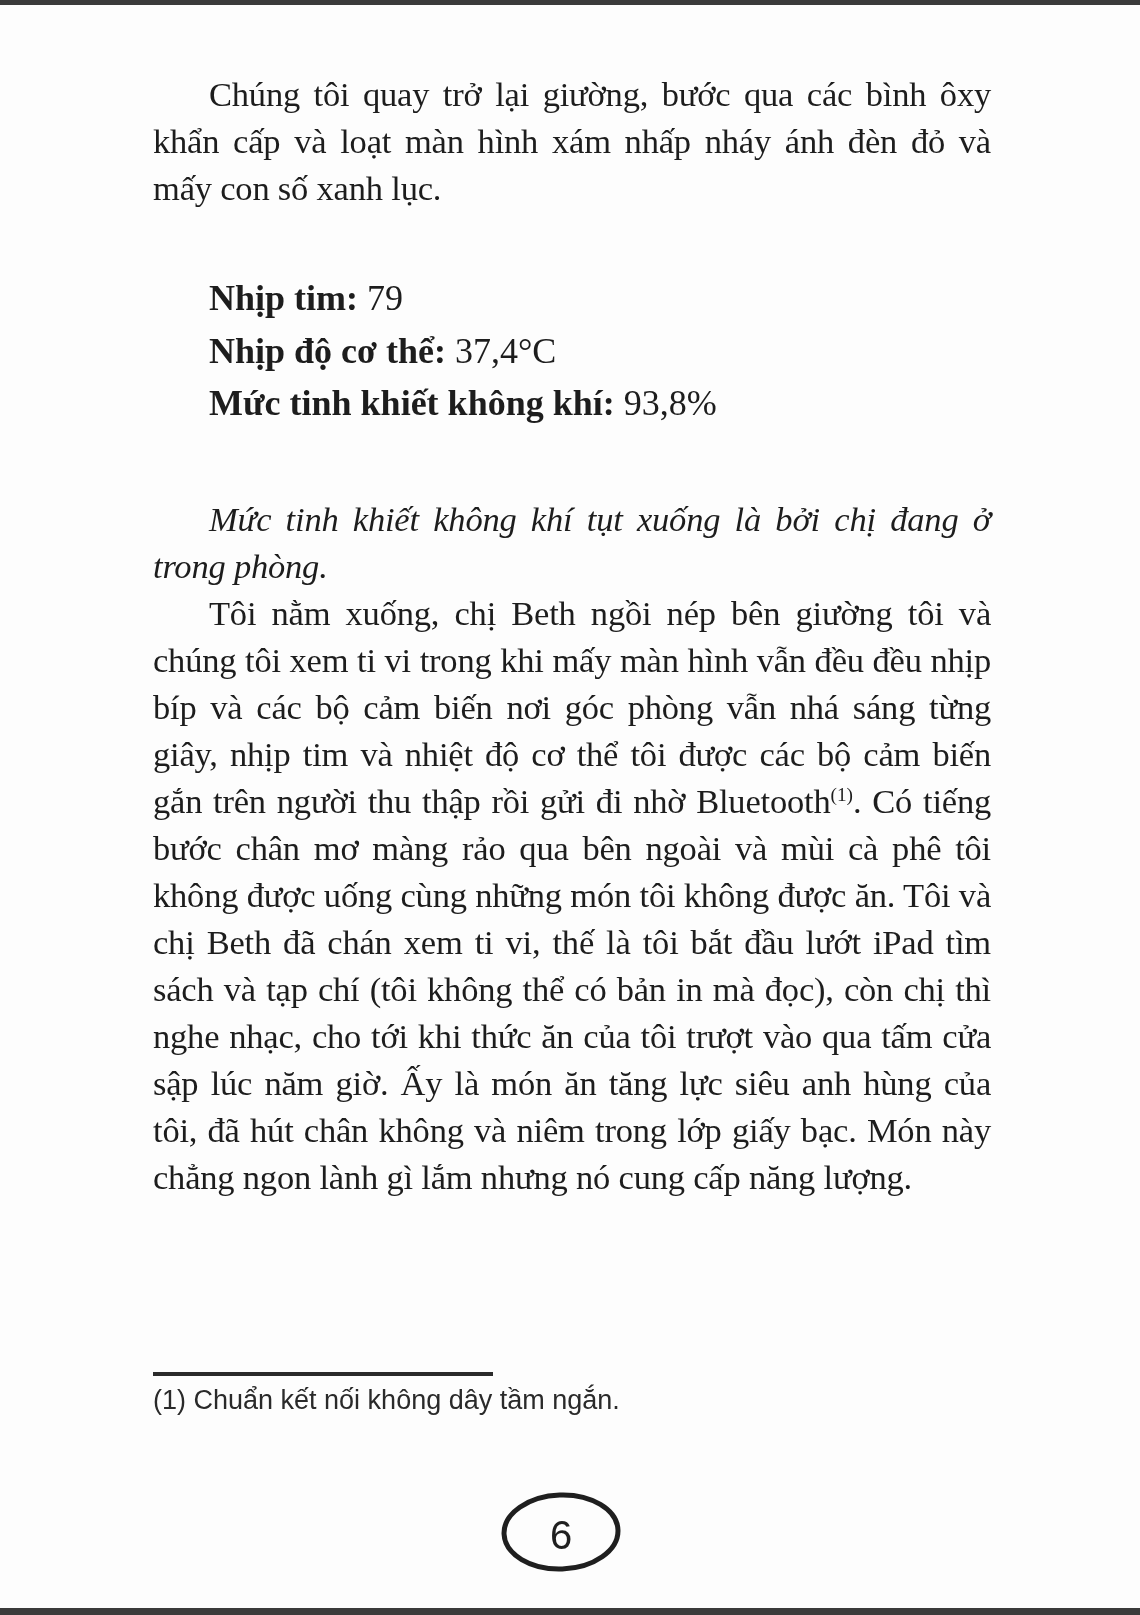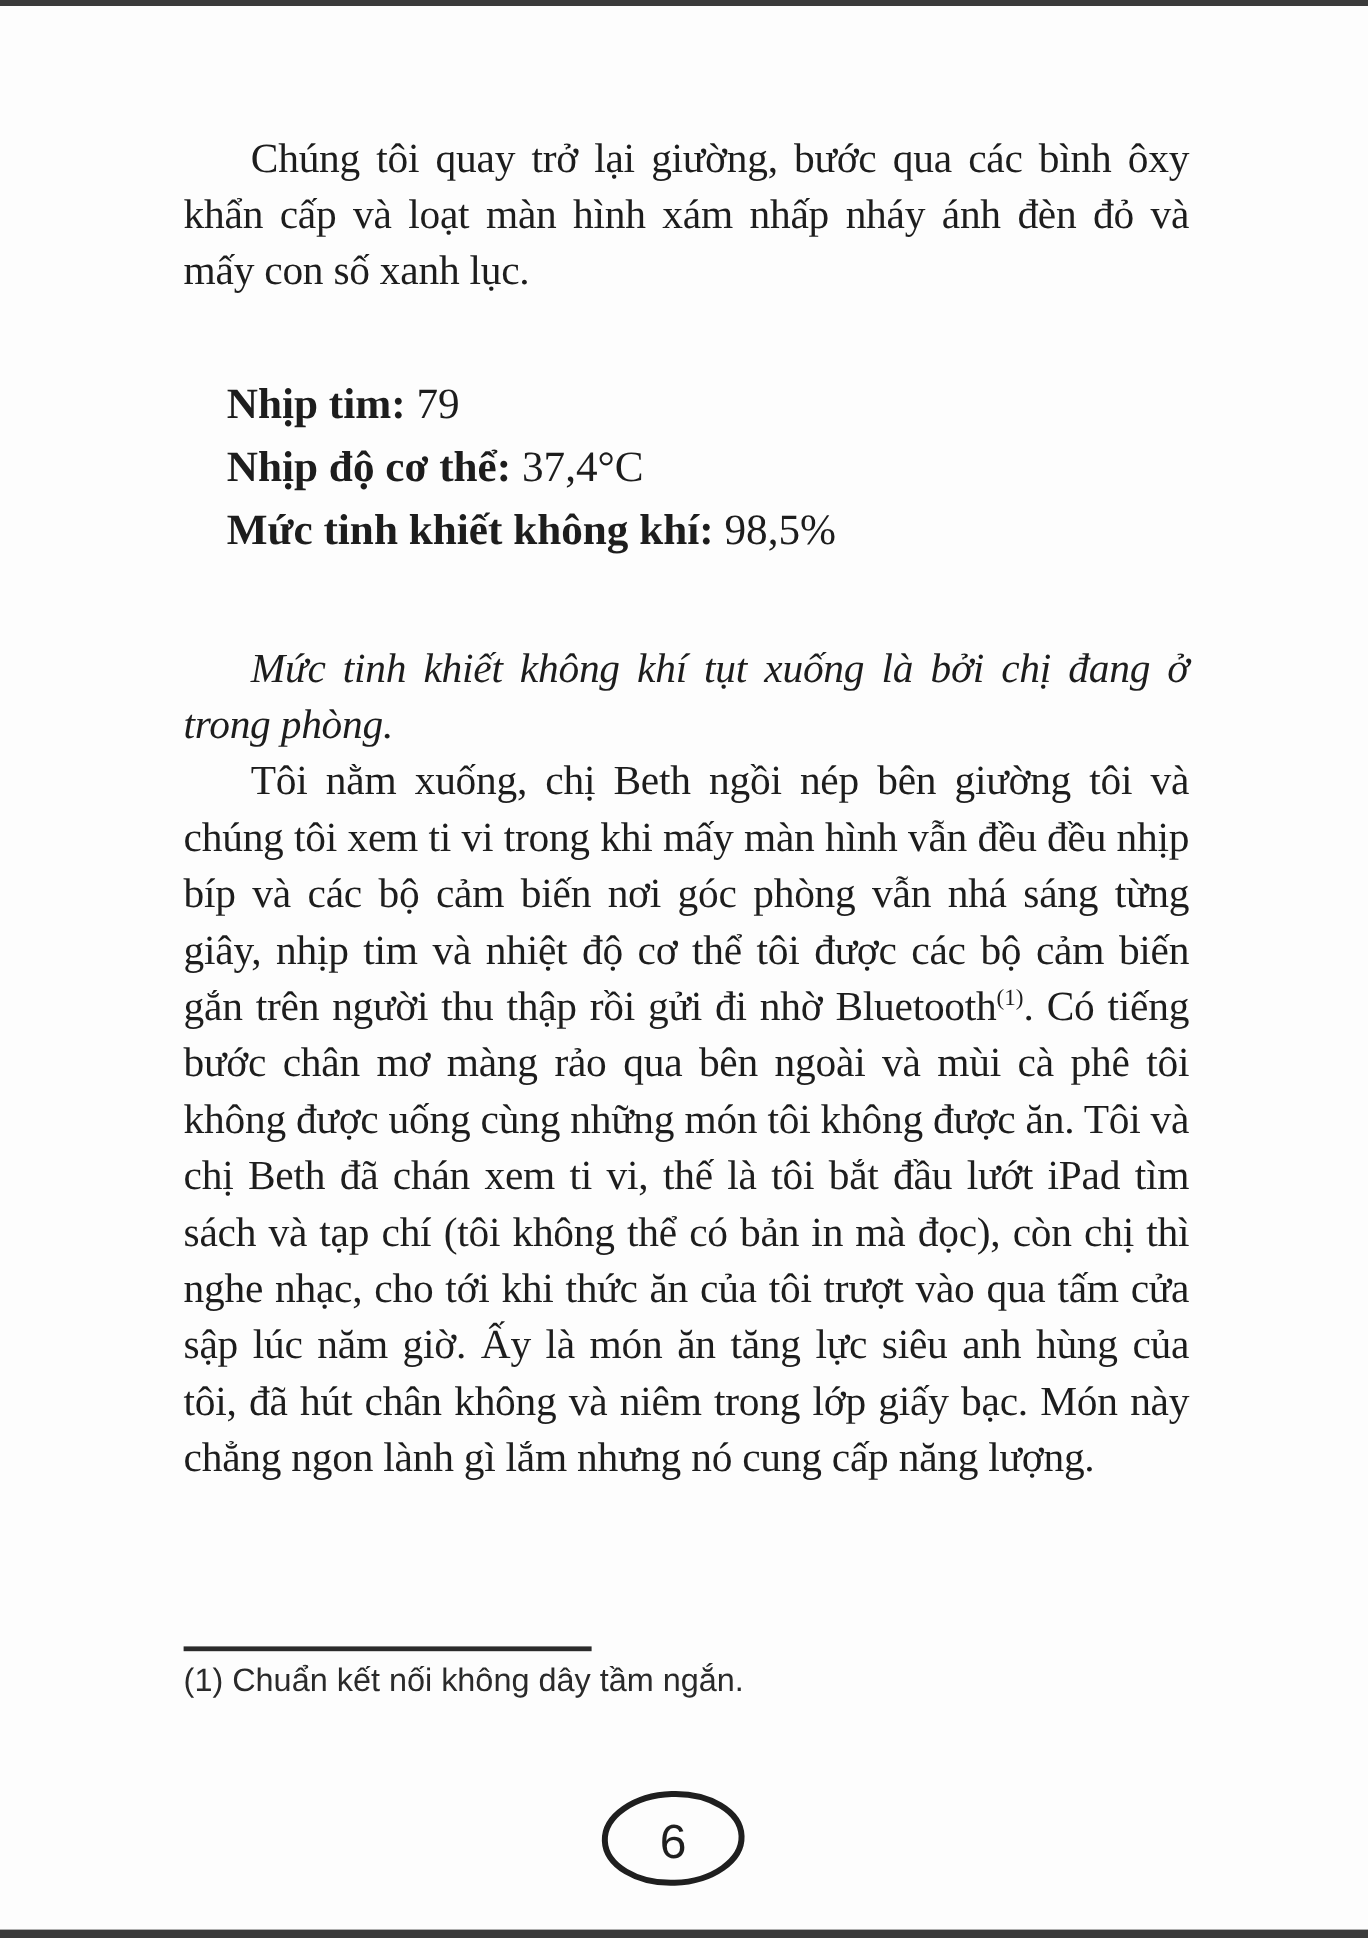--- a/index.html
+++ b/index.html
@@ -28,26 +28,26 @@
     width: 838px;
   }
   p.body {
     margin: 0;
     font-size: 34.5px;
     line-height: 47px;
     text-align: justify;
     letter-spacing: -0.2px;
   }
   .indent { text-indent: 56px; }
-  .p1 { padding-top: 109px; }
+  .p1 { padding-top: 71px; }
   .p2 { margin-top: 66px !important; font-style: italic; }
 
   .stats {
     margin-top: 60px;
-    margin-left: 36px;
+    margin-left: 56px;
     font-size: 36px;
   }
   .stat-row { line-height: 52.5px; white-space: nowrap; }
   .stat-label { font-weight: bold; }
   .stat-sep { font-weight: bold; }
 
   .fn-ref {
     font-size: 0.56em;
     vertical-align: super;
     line-height: 0;
@@ -99,21 +99,21 @@
 
 <div class="page">
   <div class="edge-bar top"></div>
 
   <div class="content">
     <p class="body indent p1">Chúng tôi quay trở lại giường, bước qua các bình ôxy khẩn cấp và loạt màn hình xám nhấp nháy ánh đèn đỏ và mấy con số xanh lục.</p>
 
     <div class="stats">
       <div class="stat-row"><span class="stat-label">Nhịp tim</span><span class="stat-sep">: </span><span class="stat-value">79</span></div>
       <div class="stat-row"><span class="stat-label">Nhịp độ cơ thể</span><span class="stat-sep">: </span><span class="stat-value">37,4°C</span></div>
-      <div class="stat-row"><span class="stat-label">Mức tinh khiết không khí</span><span class="stat-sep">: </span><span class="stat-value">98,5%</span></div>
+      <div class="stat-row"><span class="stat-label">Mức tinh khiết không khí</span><span class="stat-sep">: </span><span class="stat-value">93,8%</span></div>
     </div>
 
     <p class="body indent p2">Mức tinh khiết không khí tụt xuống là bởi chị đang ở trong phòng.</p>
 
     <p class="body indent"><span>Tôi nằm xuống, chị Beth ngồi nép bên giường tôi và chúng tôi xem ti vi trong khi mấy màn hình vẫn đều đều nhịp </span><span class="it">bíp</span><span> và các bộ cảm biến nơi góc phòng vẫn nhá sáng từng giây, nhịp tim và nhiệt độ cơ thể tôi được các bộ cảm biến gắn trên người thu thập rồi gửi đi nhờ Bluetooth</span><sup class="fn-ref">(1)</sup><span>. Có tiếng bước chân mơ màng rảo qua bên ngoài và mùi cà phê tôi không được uống cùng những món tôi không được ăn. Tôi và chị Beth đã chán xem ti vi, thế là tôi bắt đầu lướt iPad tìm sách và tạp chí (tôi không thể có bản in mà đọc), còn chị thì nghe nhạc, cho tới khi thức ăn của tôi trượt vào qua tấm cửa sập lúc năm giờ. Ấy là món ăn tăng lực siêu anh hùng của tôi, đã hút chân không và niêm trong lớp giấy bạc. Món này chẳng ngon lành gì lắm nhưng nó cung cấp năng lượng.</span></p>
   </div>
 
   <div class="footnote-block">
     <div class="footnote-rule"></div>
     <p class="footnote-text">(1) Chuẩn kết nối không dây tầm ngắn.</p>

